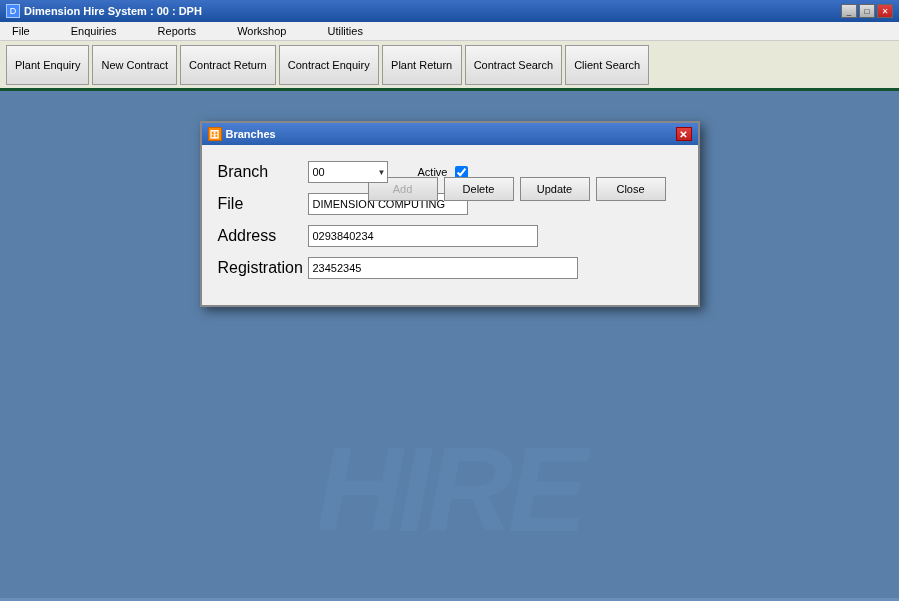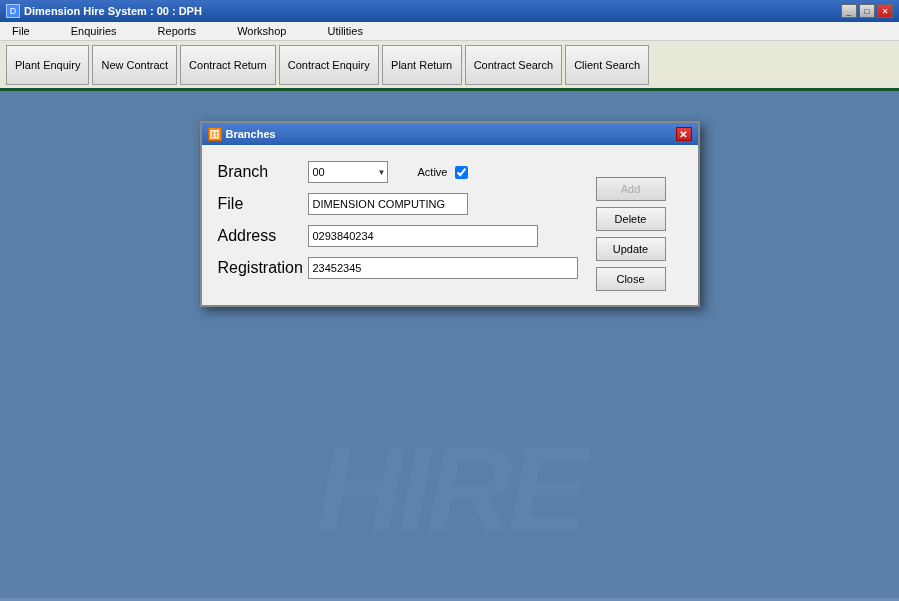--- a/index.html
+++ b/index.html
@@ -170,21 +170,21 @@
       margin-left: 30px;
     }
     .active-label { font-size: 11px; }
     .checkbox-input { width: 13px; height: 13px; cursor: pointer; }
 
     .action-buttons {
       position: absolute;
       right: 16px;
       top: 16px;
       display: flex;
-      flex-direction: column;
+      flex-direction: row;
       gap: 6px;
     }
     .action-btn {
       background: linear-gradient(to bottom, #f5f5f5, #dcdcdc);
       border: 1px solid #888;
       width: 70px;
       height: 24px;
       font-size: 11px;
       cursor: pointer;
       display: flex; align-items: center; justify-content: center;

